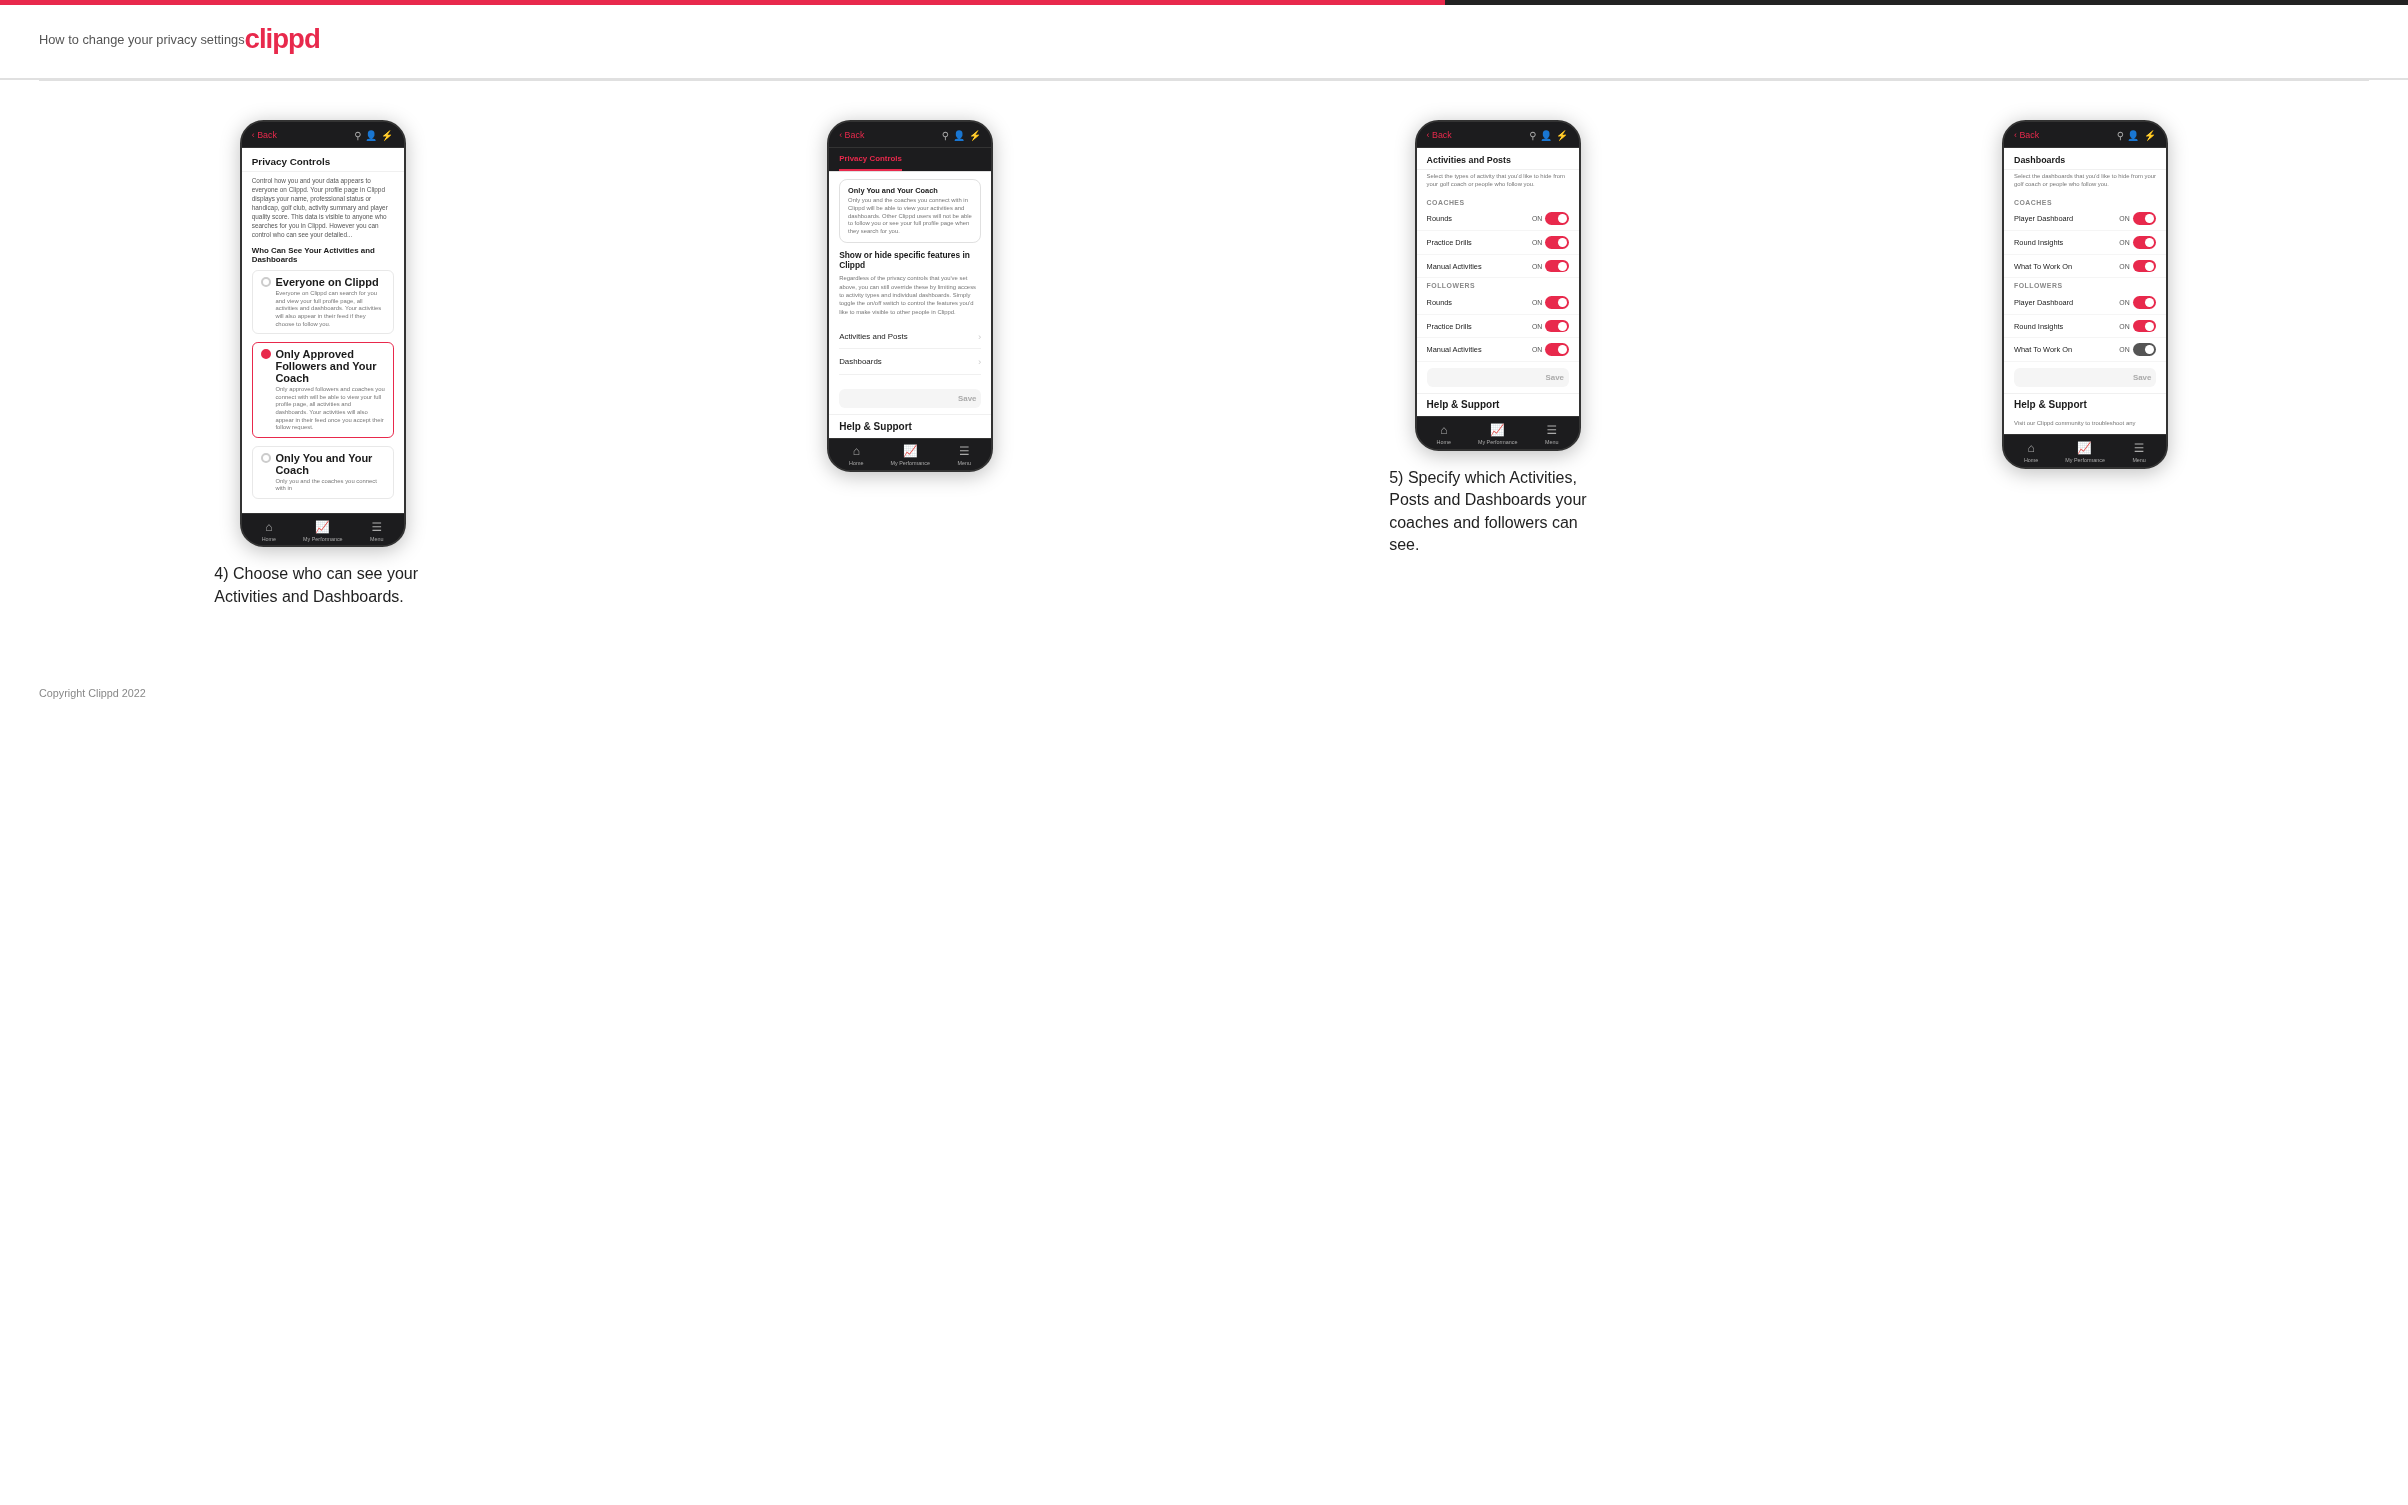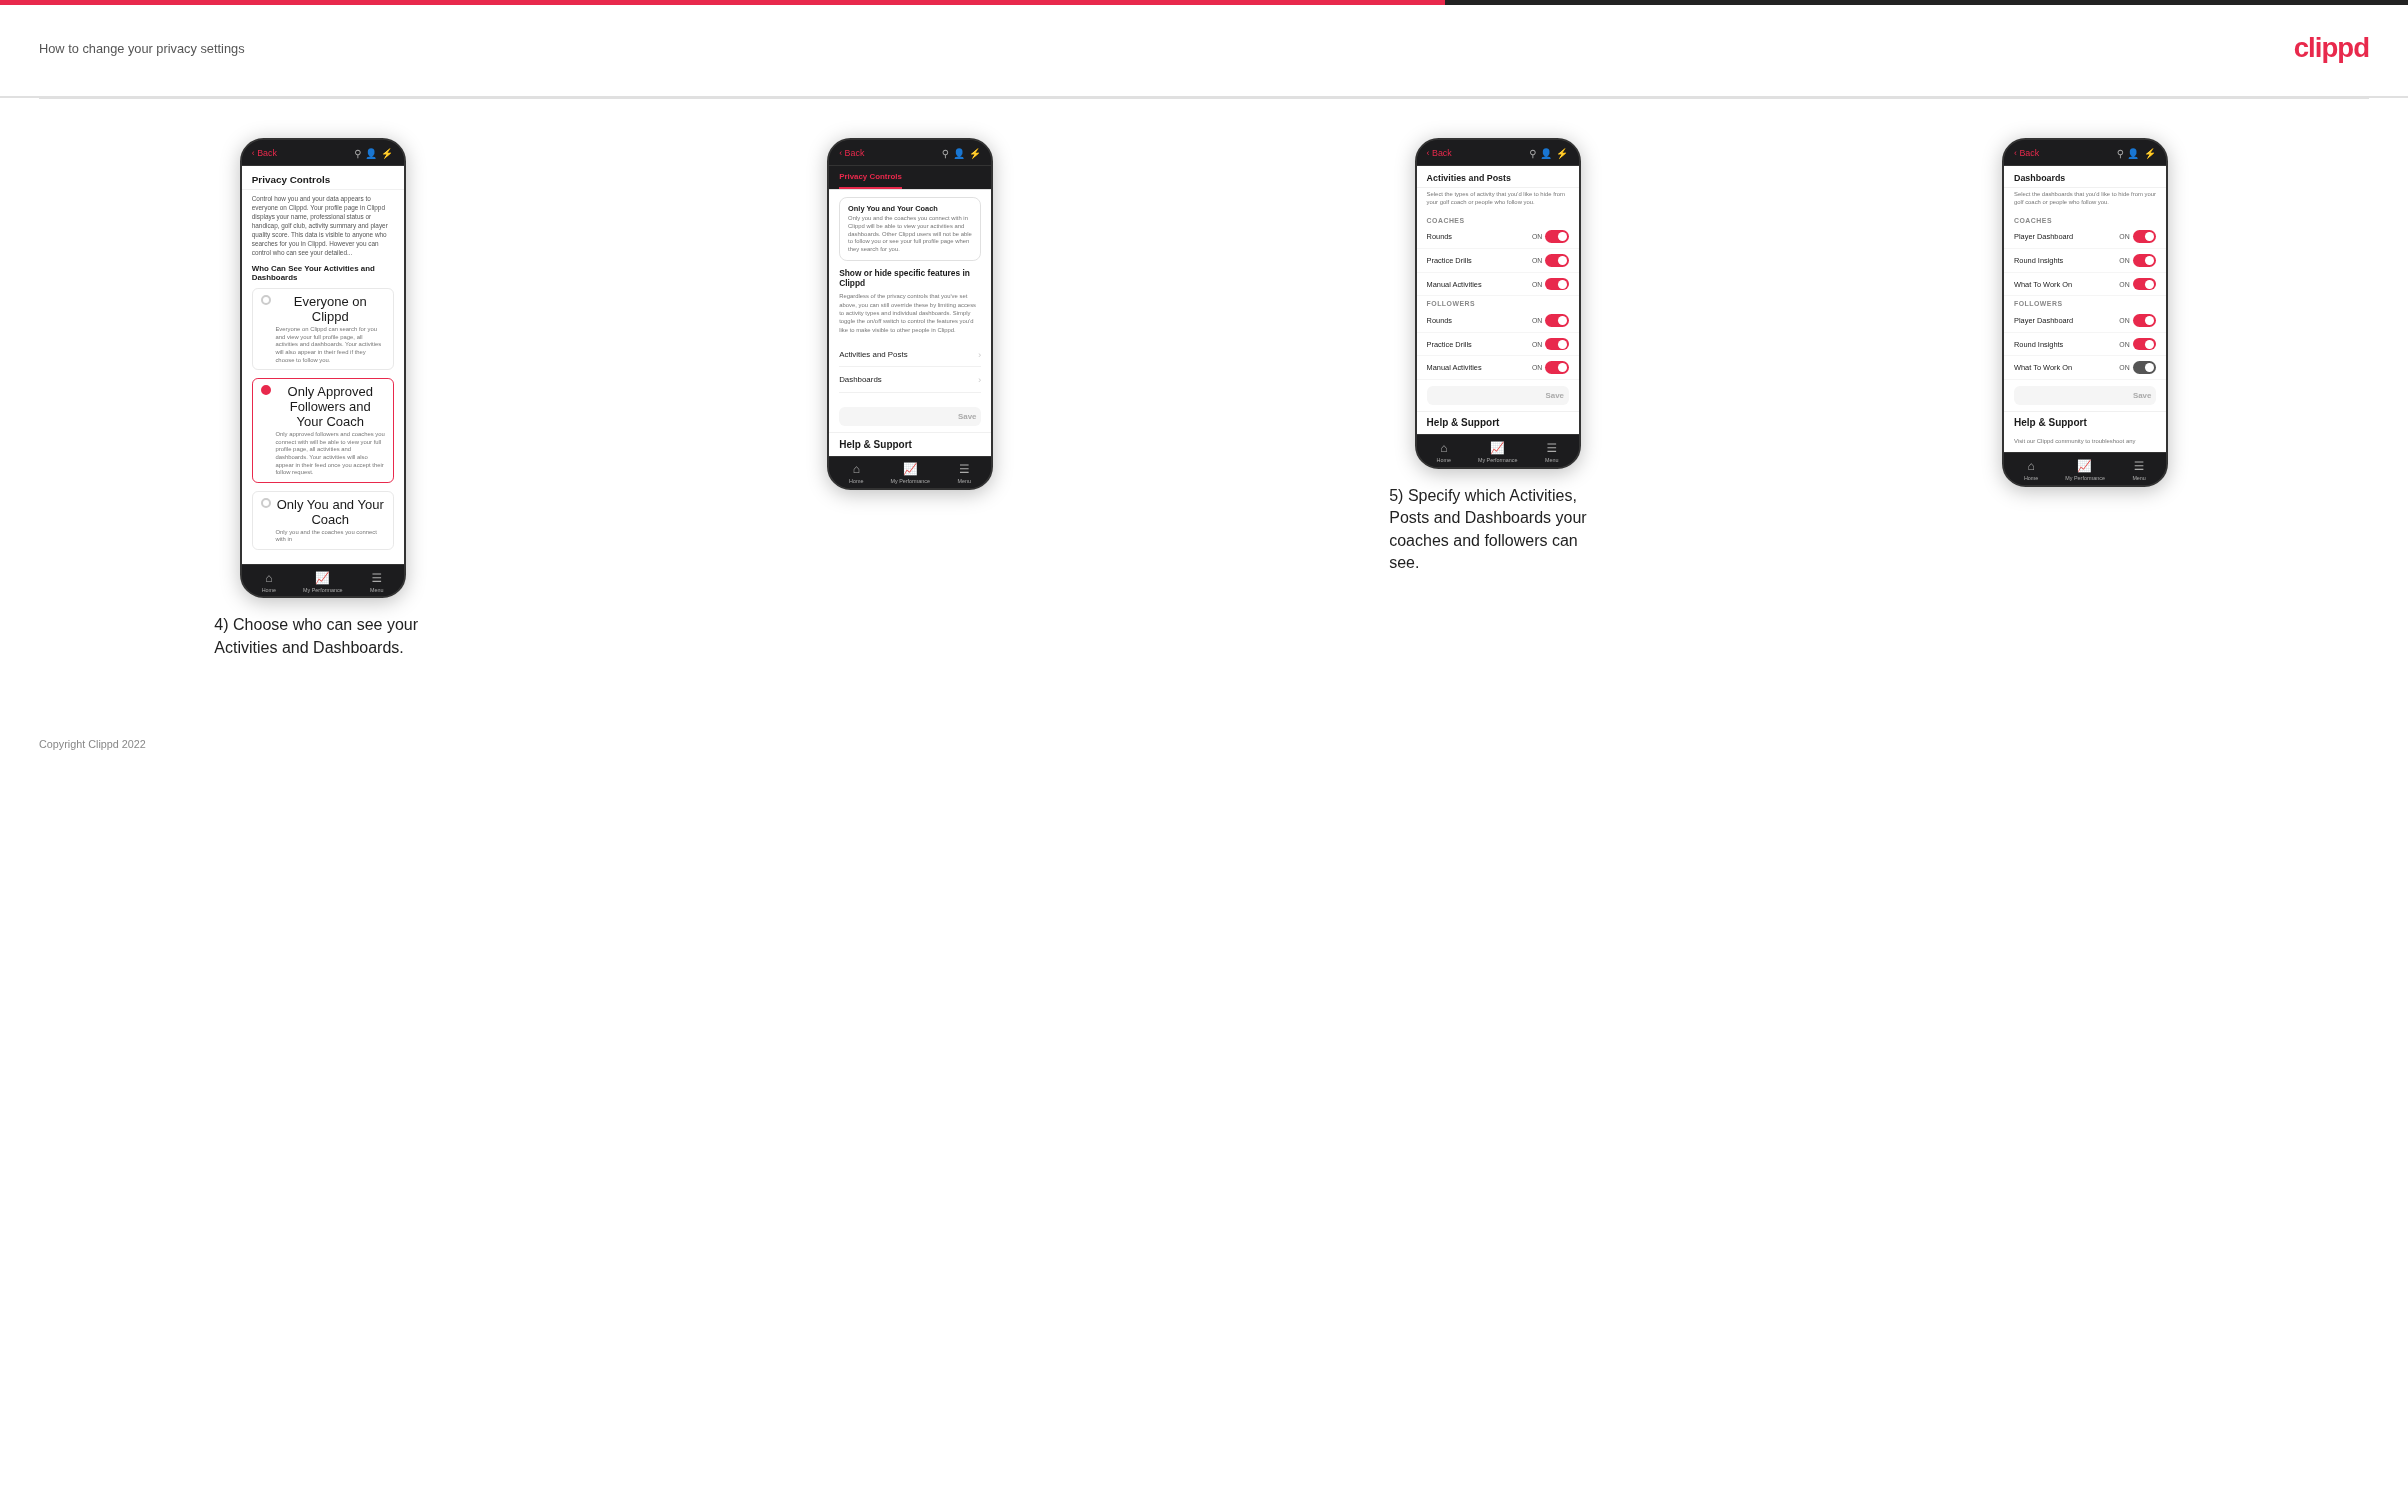--- a/index.html
+++ b/index.html
@@ -1,21 +1,21 @@
 <!DOCTYPE html>
 <html><head>
   <meta charset="utf-8">
   <style>
     * { box-sizing: border-box; margin: 0; padding: 0; }
     body { font-family: -apple-system, BlinkMacSystemFont, 'Segoe UI', sans-serif; background: #fff; color: #222; }
 
     
     .top-bar {
-      display: flex; align-items: center; justify-content: space-between;
-      padding: 32px 39px; border-bottom: 2px solid #e0e0e0; position: relative;
+      display: flex; align-items: center; justify-content: flex-start;
+      padding: 23px 39px; border-bottom: 2px solid #e0e0e0; position: relative;
     }
     .top-bar::before {
       content: ''; position: absolute; top: 0; left: 0; right: 0; height: 4.9px;
       background: linear-gradient(90deg, #e8294c 0%, #e8294c 60%, #222 60%, #222 100%);
     }
     .top-bar-title { font-size: 12.8px; color: #555; }
     .logo { font-size: 27.6px; font-weight: 800; color: #e8294c; letter-spacing: -1px; }
 
     
     .divider { height: 1px; background: #e0e0e0; margin: 0 39px; }
@@ -55,21 +55,21 @@
     
     .privacy-body { padding: 5.9px 9.9px; }
     .privacy-body p { font-size: 6.4px; color: #555; line-height: 1.4; margin-bottom: 5.9px; }
     .privacy-body .section-label { font-size: 7.9px; font-weight: 700; color: #1a1a1a; margin-bottom: 5.9px; }
 
     
     .radio-option { display: flex; align-items: flex-start; gap: 4.9px; margin-bottom: 7.9px; padding: 4.9px 7.9px; border: 1px solid #e8e8e8; border-radius: 5.9px; }
     .radio-option.selected { border-color: #e8294c; }
     .radio-circle { width: 9.9px; height: 9.9px; border-radius: 50%; border: 2px solid #ccc; flex-shrink: 0; margin-top: 1px; }
     .radio-circle.selected { border-color: #e8294c; background: #e8294c; }
-    .radio-text-title { font-size: 13px; font-weight: 400; color: #1a1a1a; margin-bottom: 2px; text-align: center; }
+    .radio-text-title { font-size: 11px; font-weight: 700; color: #1a1a1a; margin-bottom: 2px; }
     .radio-text-desc { font-size: 5.9px; color: #777; line-height: 1.3; }
 
     
     .phone-tab-bar { display: flex; padding: 0 9.9px; border-bottom: 1px solid #e0e0e0; }
     .phone-tab { font-size: 7.9px; font-weight: 600; color: #e8294c; padding: 5.9px 0; border-bottom: 2px solid #e8294c; margin-right: 9.9px; }
     .phone-content-p2 { padding: 7.9px 9.9px; }
     .dropdown-selector { background: #fff; border: 1px solid #e0e0e0; border-radius: 7.9px; padding: 5.9px 7.9px; margin-bottom: 7.9px; }
     .dropdown-label { font-size: 7.4px; font-weight: 700; color: #1a1a1a; margin-bottom: 2px; }
     .dropdown-desc { font-size: 5.9px; color: #777; line-height: 1.3; }
     .show-hide-title { font-size: 8.4px; font-weight: 700; color: #1a1a1a; margin-bottom: 4px; }

